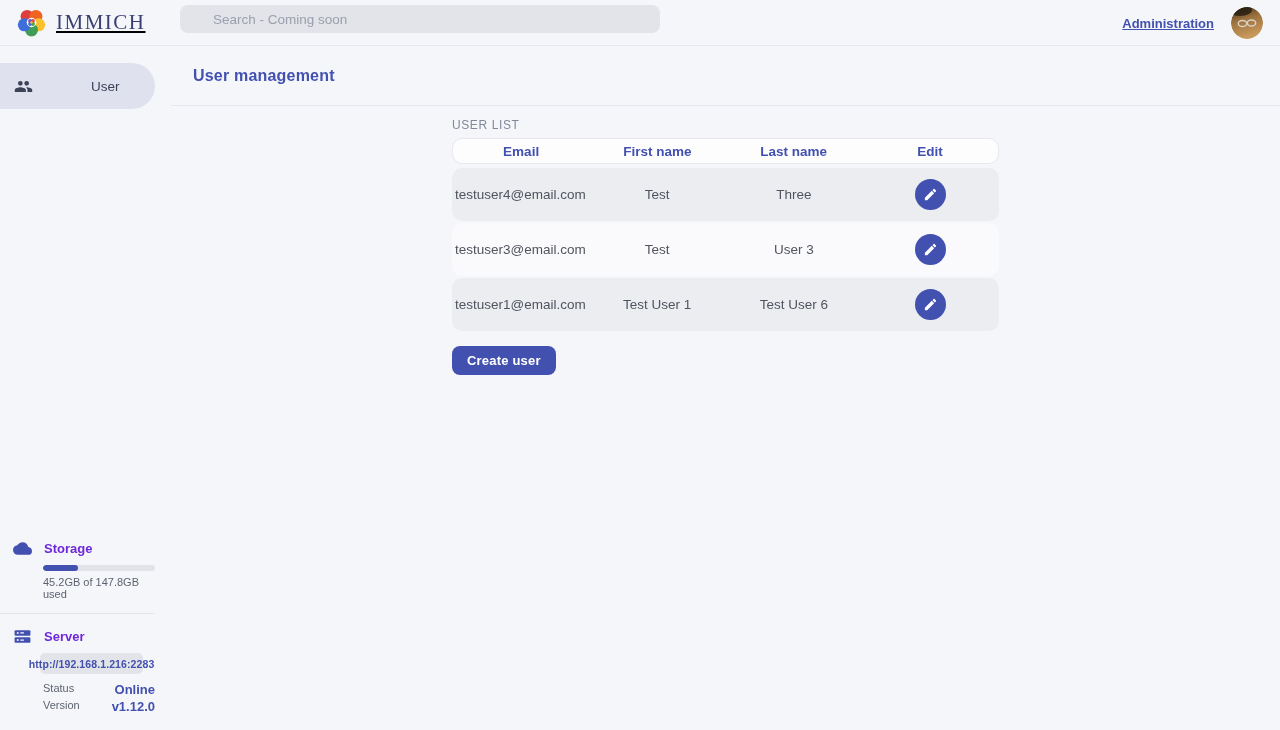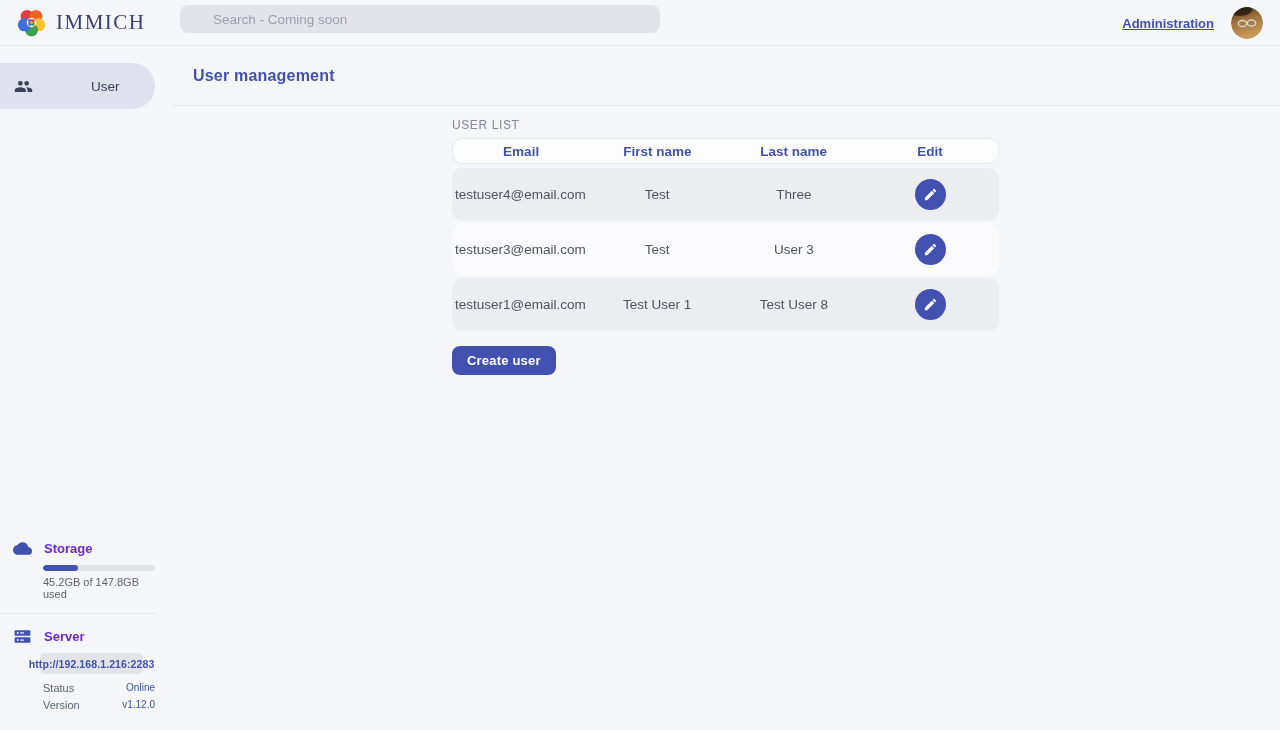--- a/index.html
+++ b/index.html
@@ -19,21 +19,21 @@
   body{
     background:var(--page-bg);
     font-family:"Liberation Sans", sans-serif;
     position:relative;
   }
   
   .navbar{
     position:absolute;top:0;left:0;width:1280px;height:46px;
     background:var(--page-bg);
     border-bottom:1px solid var(--border);
-    display:flex;align-items:center;
+    display:flex;align-items:center;text-decoration:underline;
   }
   .brand{display:flex;align-items:center;gap:8px;padding-left:15px;width:165px;}
   .wordmark{
     font-family:"Liberation Serif", serif;
     font-size:21px;letter-spacing:1.5px;color:#3a3f73;font-weight:400;
   }
   .search-box{
     position:absolute;left:180px;top:5px;width:480px;height:28px;
     background:var(--chip-bg);border:none;border-radius:8px;
     padding-left:33px;font-size:13.5px;color:#4d515c;outline:none;
@@ -62,21 +62,21 @@
   .usage-text{margin:5px 0 0 43px;font-size:11px;color:var(--gray-text);}
   .sf-divider{border:none;border-top:1px solid #e4e5ea;margin:13px 0 13px 0;width:155px;}
   .url-chip{
     margin:7px 0 0 40px;width:103px;height:21px;background:var(--chip-bg);
     border-radius:5px;display:flex;align-items:center;justify-content:center;
     font-size:10.5px;font-weight:700;color:var(--accent);letter-spacing:0.1px;
   }
   .kv-row{margin:0 0 0 43px;width:112px;display:flex;justify-content:space-between;align-items:flex-start;height:17px;}
   .kv-rows{margin-top:8px;}
   .kv-label{font-size:11px;color:var(--gray-text);}
-  .kv-value{font-size:10px;font-weight:400;color:var(--accent);}
+  .kv-value{font-size:13px;font-weight:700;color:var(--accent);}
   
   .main{position:absolute;top:46px;left:171px;right:0;bottom:0;}
   .title-bar{height:60px;display:flex;align-items:center;padding-left:22px;border-bottom:1px solid var(--border);}
   .page-title{font-size:16px;font-weight:600;color:var(--accent);letter-spacing:0.2px;}
   .content{width:547px;margin:0 auto;padding-top:12px;}
   .section-label{font-size:12px;color:var(--light-gray-text);letter-spacing:0.6px;margin-bottom:6px;}
   .table-header{
     background:#fdfdfe;border:1px solid #e7e9ee;border-radius:10px;
     height:26px;display:flex;align-items:center;
   }
@@ -247,21 +247,21 @@
             <path d="M20.71,7.04C21.1,6.65 21.1,6 20.71,5.63L18.37,3.29C18,2.9 17.35,2.9 16.96,3.29L15.12,5.12L18.87,8.87M3,17.25V21H6.75L17.81,9.93L14.06,6.18L3,17.25Z"></path>
           </svg>
         </span>
       </button>
     </span>
   </div>
 
   <div class="table-row">
     <span class="td-cell">testuser1@email.com</span>
     <span class="td-cell">Test User 1</span>
-    <span class="td-cell">Test User 8</span>
+    <span class="td-cell">Test User 6</span>
     <span class="td-cell">
       <button class="edit-btn">
         <span class="icon">
           <svg width="15" height="15" viewBox="0 0 24 24" fill="#ffffff">
             <path d="M20.71,7.04C21.1,6.65 21.1,6 20.71,5.63L18.37,3.29C18,2.9 17.35,2.9 16.96,3.29L15.12,5.12L18.87,8.87M3,17.25V21H6.75L17.81,9.93L14.06,6.18L3,17.25Z"></path>
           </svg>
         </span>
       </button>
     </span>
   </div>

